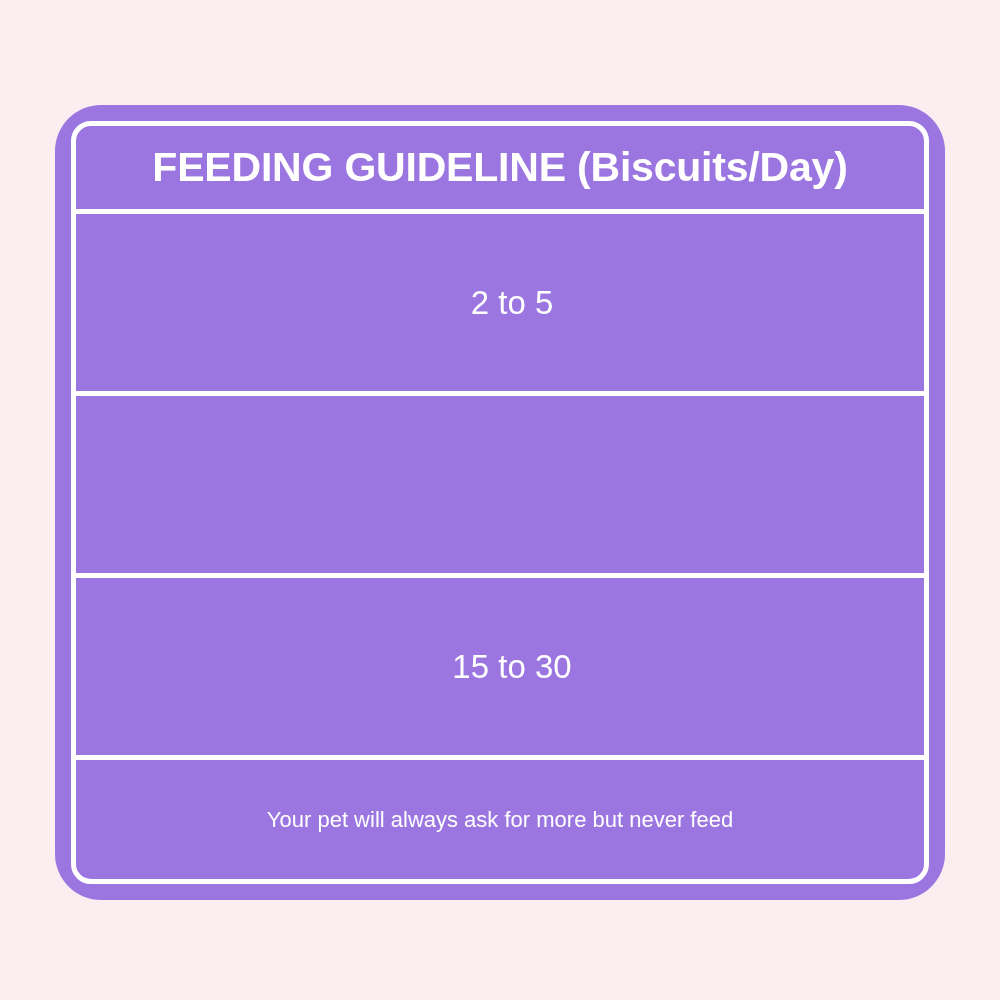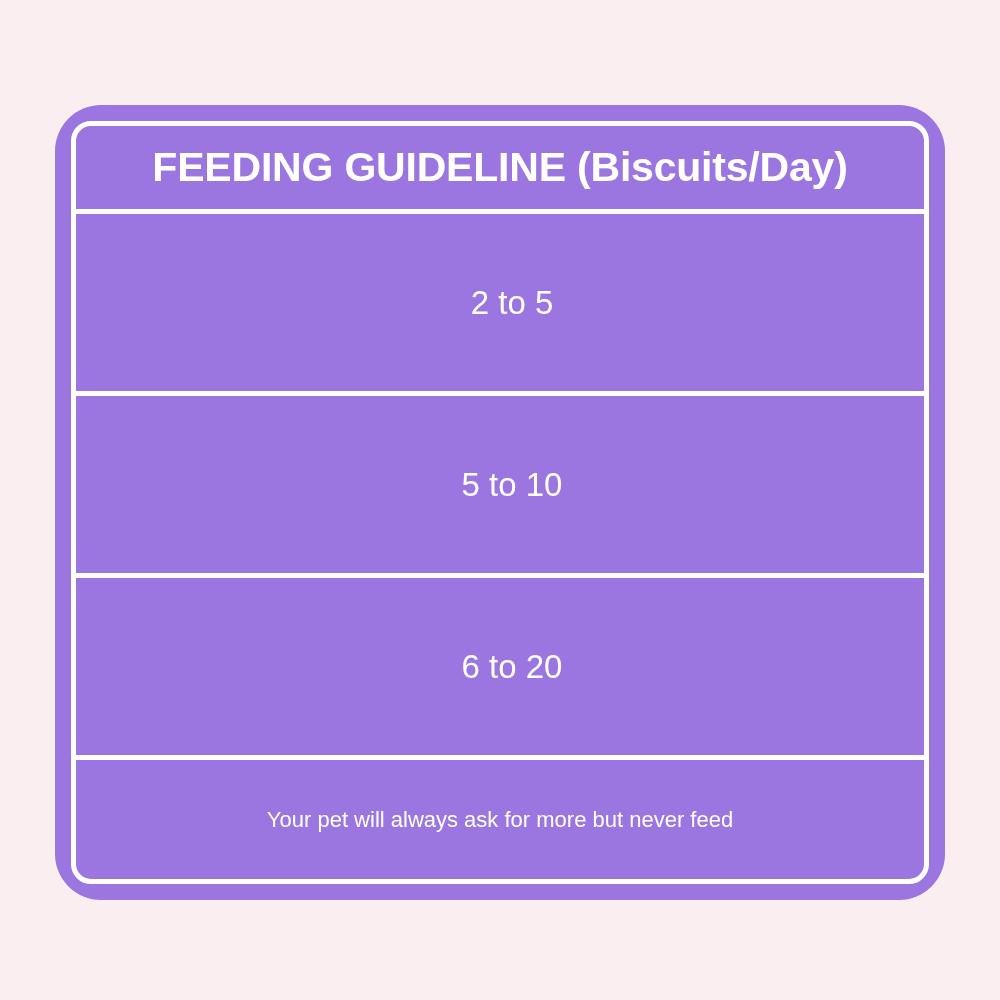--- a/index.html
+++ b/index.html
@@ -129,26 +129,25 @@
 
       <div class="table-header">
         <div class="title">FEEDING GUIDELINE (Biscuits/Day)</div>
       </div>
 
       <div class="table-row">
         <div class="cell cell-amount">2 to 5</div>
       </div>
 
       <div class="table-row">
-        <div class="cell cell-amount">5 to 10</div>
       </div>
 
 
       <div class="table-row">
-        <div class="cell cell-amount">6 to 20</div>
+        <div class="cell cell-amount">15 to 30</div>
       </div>
 
       <div class="table-footer">
         <div class="footer-text">
           <span class="line">Your pet will always ask for more but never feed</span>
         </div>
       </div>
 
     </div>
   </div>

